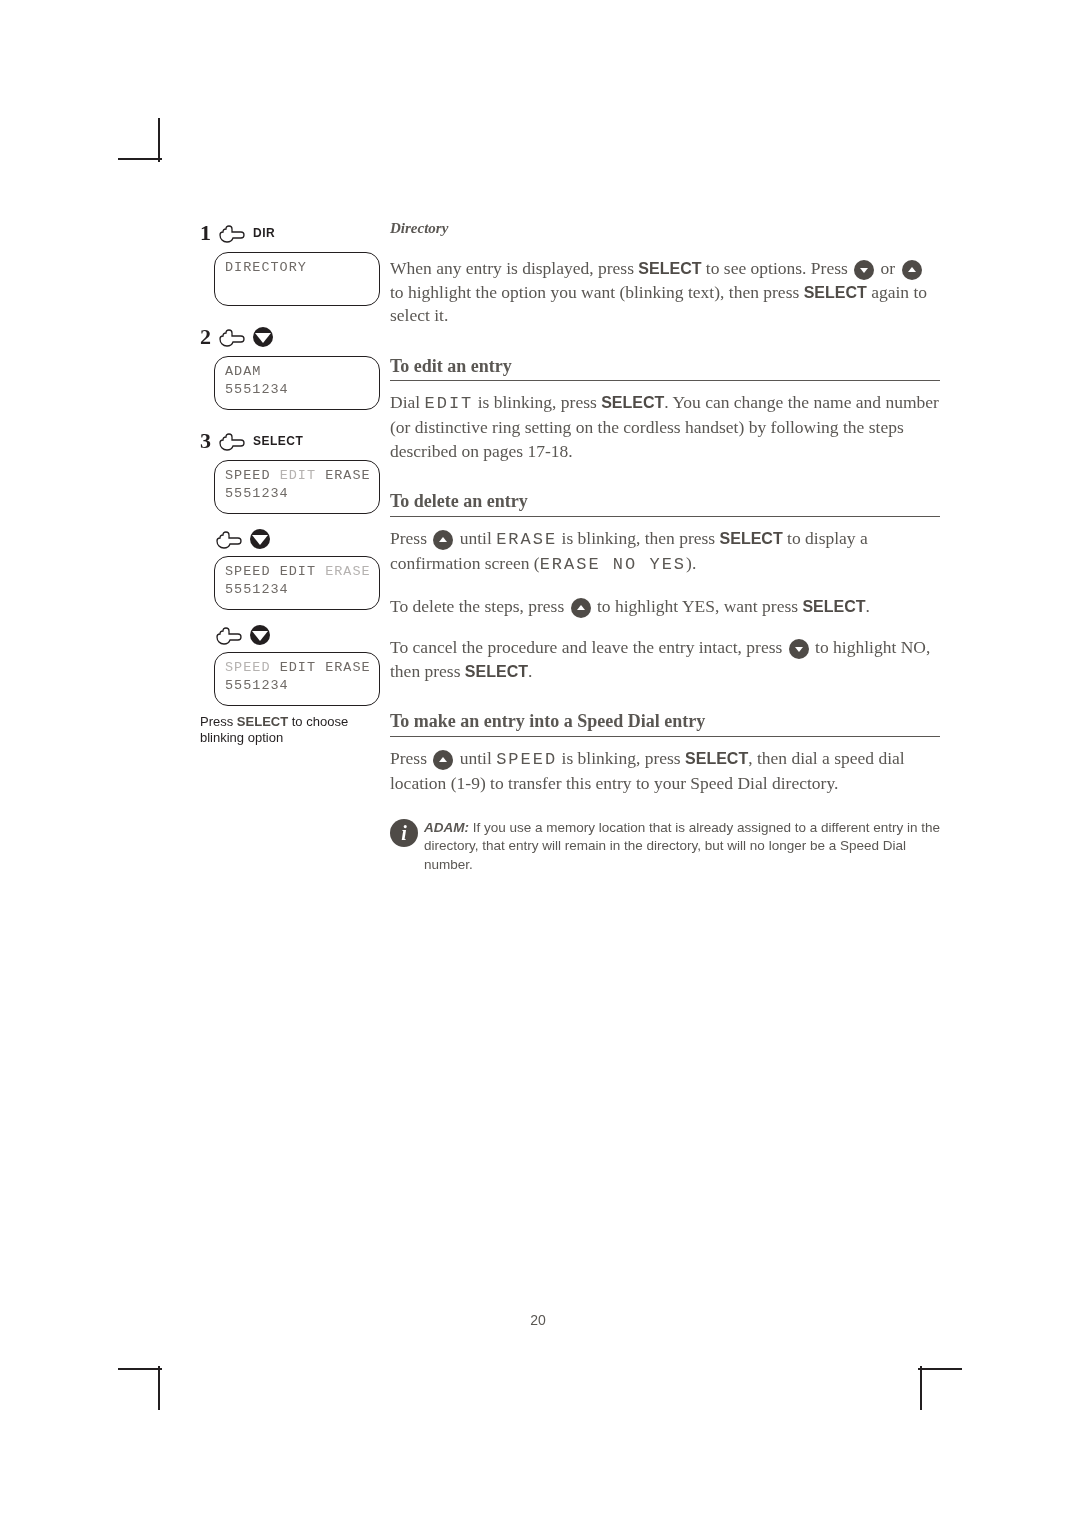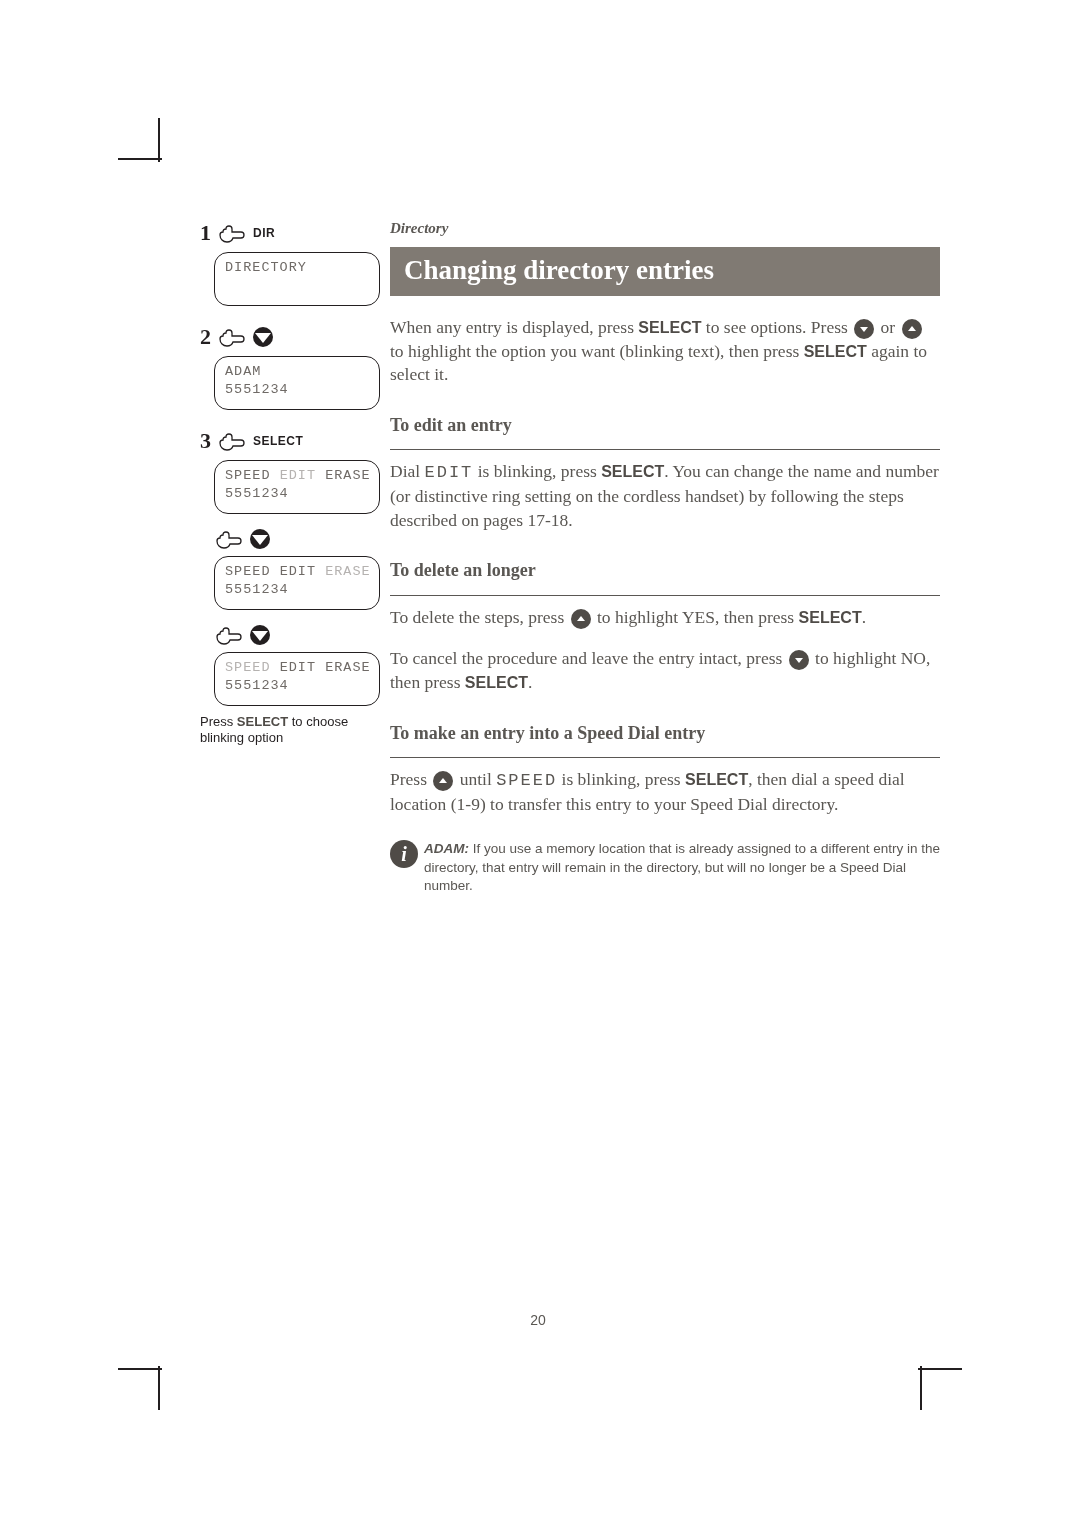--- a/index.html
+++ b/index.html
@@ -125,21 +125,21 @@
     color: #5a5753;
     margin-top: 20px;
   }
   .body p { margin: 0 0 18px 0; }
   h2.sect {
     font-family: Georgia, "Times New Roman", serif;
     font-weight: bold;
     font-size: 18px;
     color: #5a5753;
     border-bottom: 1.5px solid #5a5753;
-    padding-bottom: 12px;
+    padding-bottom: 2px;
     margin: 26px 0 10px 0;
   }
   .key {
     font-family: "Arial", sans-serif;
     font-weight: bold;
     font-size: 16px;
     color: #4f4b47;
   }
   .lcd-inline {
     font-family: "OCR A Std", "Courier New", monospace;
@@ -302,47 +302,53 @@
 
         <div class="caption">
           <span>Press </span><span class="key" style="font-size:13px;">SELECT</span><span> to choose blinking option</span>
         </div>
       </div>
 
     </div>
 
     <div class="right">
       <div class="breadcrumb">Directory</div>
-      <h1 class="title">Changing directory entries</h1>
 
       <div class="body">
         <p>
           <span>When any entry is displayed, press </span><span class="key">SELECT</span><span> to see options. Press </span><span class="arrow-inline">
               <svg viewBox="0 0 10 10">
                 <path d="M5 8 L1 3 H9 Z"></path>
               </svg>
             </span><span> or </span><span class="arrow-inline">
               <svg viewBox="0 0 10 10">
                 <path d="M5 2 L9 7 H1 Z"></path>
               </svg>
             </span><span> to highlight the option you want (blinking text), then press </span><span class="key">SELECT</span><span> again to select it.</span>
         </p>
 
         <h2 class="sect">To edit an entry</h2>
         <p>
           <span>Dial </span><span class="lcd-inline">EDIT</span><span> is blinking, press </span><span class="key">SELECT</span><span>. You can change the name and number (or distinctive ring setting on the cordless handset) by following the steps described on pages 17-18.</span>
         </p>
 
-        <h2 class="sect">To delete an longer</h2>
+        <h2 class="sect">To delete an entry</h2>
+        <p>
+          <span>Press </span><span class="arrow-inline">
+              <svg viewBox="0 0 10 10">
+                <path d="M5 2 L9 7 H1 Z"></path>
+              </svg>
+            </span><span> until </span><span class="lcd-inline">ERASE</span><span> is blinking, then press </span><span class="key">SELECT</span><span> to display a confirmation screen (</span><span class="lcd-inline">ERASE NO YES</span><span>).</span>
+        </p>
         <p>
           <span>To delete the steps, press </span><span class="arrow-inline">
               <svg viewBox="0 0 10 10">
                 <path d="M5 2 L9 7 H1 Z"></path>
               </svg>
-            </span><span> to highlight YES, then press </span><span class="key">SELECT</span><span>.</span>
+            </span><span> to highlight YES, want press </span><span class="key">SELECT</span><span>.</span>
         </p>
         <p>
           <span>To cancel the procedure and leave the entry intact, press </span><span class="arrow-inline">
               <svg viewBox="0 0 10 10">
                 <path d="M5 8 L1 3 H9 Z"></path>
               </svg>
             </span><span> to highlight NO, then press </span><span class="key">SELECT</span><span>.</span>
         </p>
 
         <h2 class="sect">To make an entry into a Speed Dial entry</h2>

